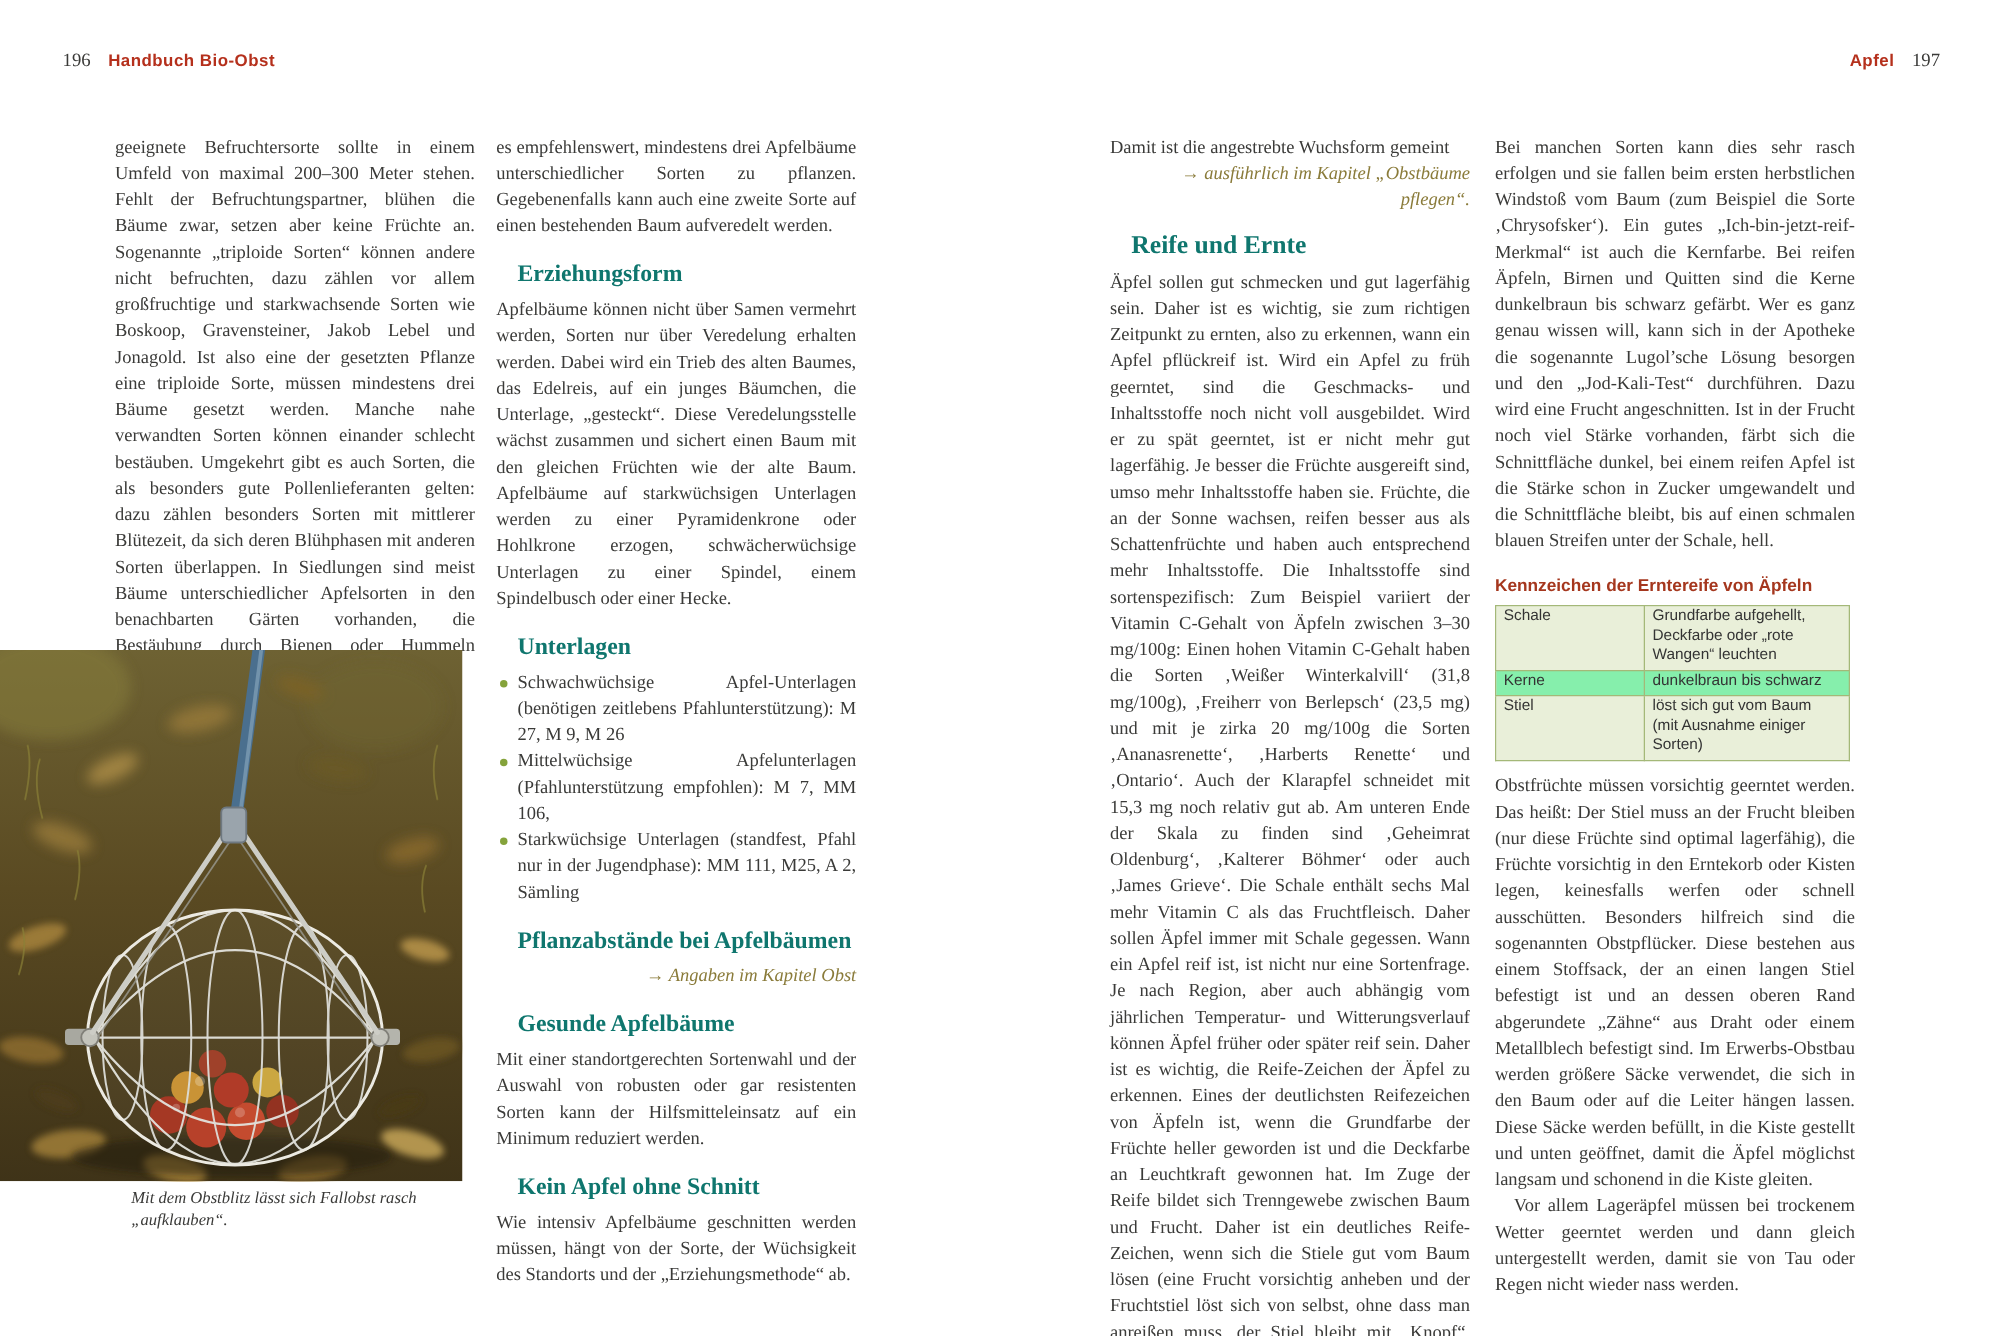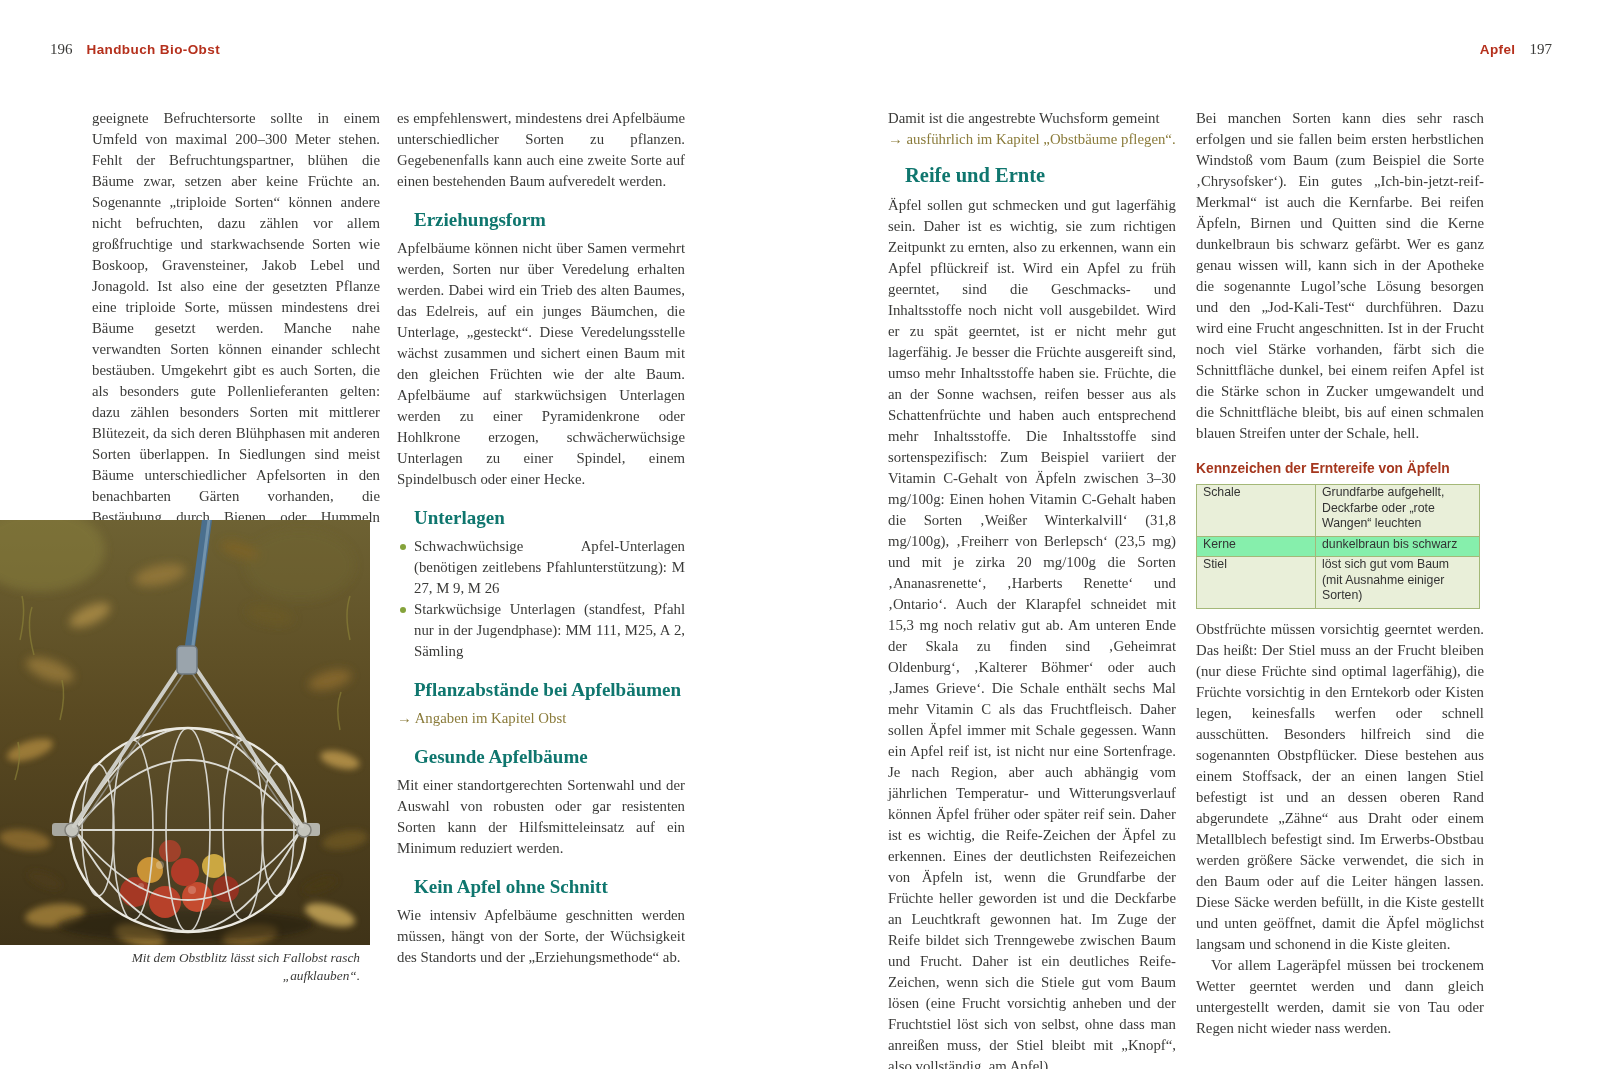--- a/index.html
+++ b/index.html
@@ -22,41 +22,41 @@
   .col1 { left:92px;  }
   .col2 { left:397px; }
   .col3 { left:888px; }
   .col4 { left:1196px; }
   .col p { margin:0; }
 
   .h { font-family:"Liberation Serif", serif; font-weight:bold; color:#0f766e;
        font-size:19px; line-height:23px; text-align:left; padding-left:17px; margin:16px 0 7px; }
   .h-lg { font-size:20.5px; line-height:24px; margin:13px 0 8px; }
 
-  .xref { color:#8a7b3a; text-align:left; margin:0; }
+  .xref { color:#8a7b3a; text-align:right; margin:0;font-style:italic; }
 
   .bullets { list-style:none; margin:6px 0 0; padding:0; }
   .bullets li { position:relative; padding-left:17px; text-align:justify; }
   .dot { position:absolute; left:3px; top:8px; width:6px; height:6px; border-radius:50%;
          background:#85a33b; }
 
   .table-title { font-family:"Liberation Sans", sans-serif; font-weight:bold; font-size:13.8px;
                  color:#a5371e; text-align:left; margin:14px 0 5px; }
   table.reife { border-collapse:collapse; width:284px; font-family:"Liberation Sans", sans-serif;
                 font-size:12.3px; line-height:15.5px; color:#333; text-align:left; }
   table.reife td { border:1px solid #a4b878; padding:0 6px 4px; vertical-align:top; }
   table.reife td.tl { width:106px; }
   tr.light td { background:#e9efd9; }
   tr.dark  td { background:#86efac; }
   .after-table { margin-top:10px !important; }
   .indent { text-indent:15px; }
 
   
   .photo { position:absolute; left:0; top:520px; width:370px; height:425px; }
-  .caption { position:absolute; left:105px; top:949px; width:255px; text-align:right;
+  .caption { position:absolute; left:105px; top:949px; width:255px; 
              font-style:italic; font-size:13.3px; line-height:18px; color:#3a3a38; }
 </style>
 </head>
 <body>
 
 <div class="spread">
 
   <div class="pagehead left">
     <span class="pnum">196</span><span class="ptitle">Handbuch Bio-Obst</span>
   </div>
@@ -68,20 +68,21 @@
     <p>geeignete Befruchtersorte sollte in einem Umfeld von maximal 200–300 Meter stehen. Fehlt der Befruchtungspartner, blühen die Bäume zwar, setzen aber keine Früchte an. Sogenannte „triploide Sorten“ können andere nicht befruchten, dazu zählen vor allem großfruchtige und starkwachsende Sorten wie Boskoop, Gravensteiner, Jakob Lebel und Jonagold. Ist also eine der gesetzten Pflanze eine triploide Sorte, müssen mindestens drei Bäume gesetzt werden. Manche nahe verwandten Sorten können einander schlecht bestäuben. Umgekehrt gibt es auch Sorten, die als besonders gute Pollenlieferanten gelten: dazu zählen besonders Sorten mit mittlerer Blütezeit, da sich deren Blühphasen mit anderen Sorten überlappen. In Siedlungen sind meist Bäume unterschiedlicher Apfelsorten in den benachbarten Gärten vorhanden, die Bestäubung durch Bienen oder Hummeln gewährleistet. In abgelegenen Gebieten ist</p>
   </div>
 
   <div class="col col2">
     <p>es empfehlenswert, mindestens drei Apfelbäume unterschiedlicher Sorten zu pflanzen. Gegebenenfalls kann auch eine zweite Sorte auf einen bestehenden Baum aufveredelt werden.</p>
     <h3 class="h">Erziehungsform</h3>
     <p>Apfelbäume können nicht über Samen vermehrt werden, Sorten nur über Veredelung erhalten werden. Dabei wird ein Trieb des alten Baumes, das Edelreis, auf ein junges Bäumchen, die Unterlage, „gesteckt“. Diese Veredelungsstelle wächst zusammen und sichert einen Baum mit den gleichen Früchten wie der alte Baum. Apfelbäume auf starkwüchsigen Unterlagen werden zu einer Pyramidenkrone oder Hohlkrone erzogen, schwächerwüchsige Unterlagen zu einer Spindel, einem Spindelbusch oder einer Hecke.</p>
     <h3 class="h">Unterlagen</h3>
     <ul class="bullets">
       <li><span class="dot"></span><span>Schwachwüchsige Apfel-Unterlagen (benötigen zeitlebens Pfahlunterstützung): M 27, M 9, M 26</span></li>
+      <li><span class="dot"></span><span>Mittelwüchsige Apfelunterlagen (Pfahlunterstützung empfohlen): M 7, MM 106,</span></li>
       <li><span class="dot"></span><span>Starkwüchsige Unterlagen (standfest, Pfahl nur in der Jugendphase): MM 111, M25, A 2, Sämling</span></li>
     </ul>
     <h3 class="h">Pflanzabstände bei Apfelbäumen</h3>
     <p class="xref">→ Angaben im Kapitel Obst</p>
     <h3 class="h">Gesunde Apfelbäume</h3>
     <p>Mit einer standortgerechten Sortenwahl und der Auswahl von robusten oder gar resistenten Sorten kann der Hilfsmitteleinsatz auf ein Minimum reduziert werden.</p>
     <h3 class="h">Kein Apfel ohne Schnitt</h3>
     <p>Wie intensiv Apfelbäume geschnitten werden müssen, hängt von der Sorte, der Wüchsigkeit des Standorts und der „Erziehungsmethode“ ab.</p>
   </div>
 

